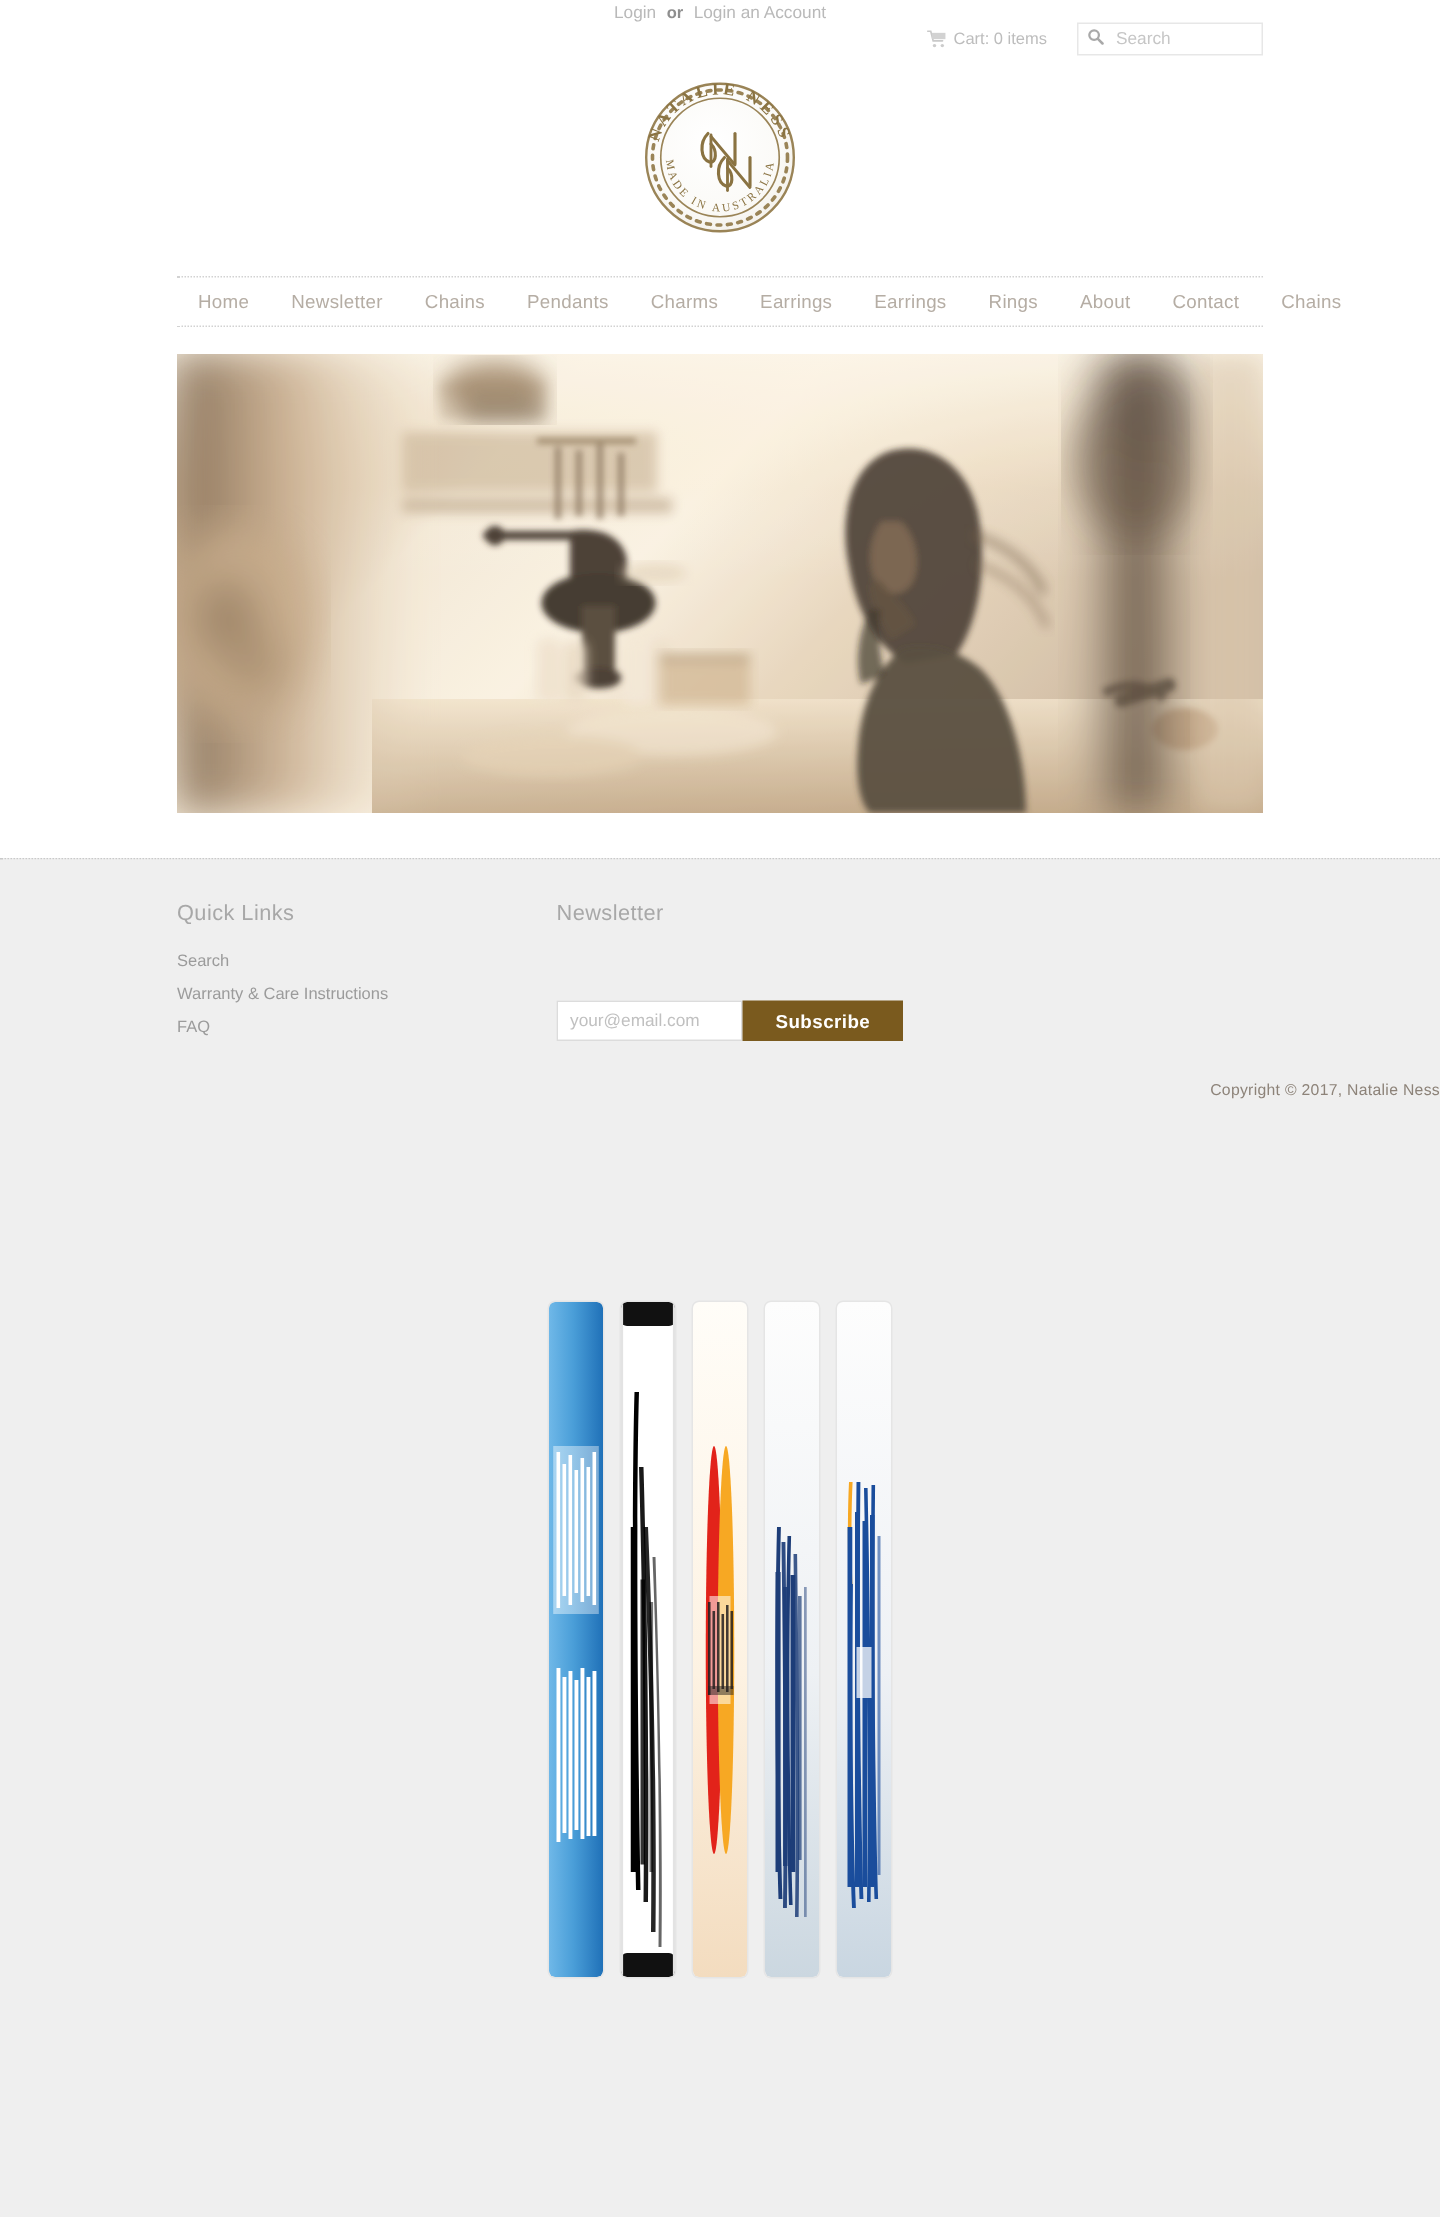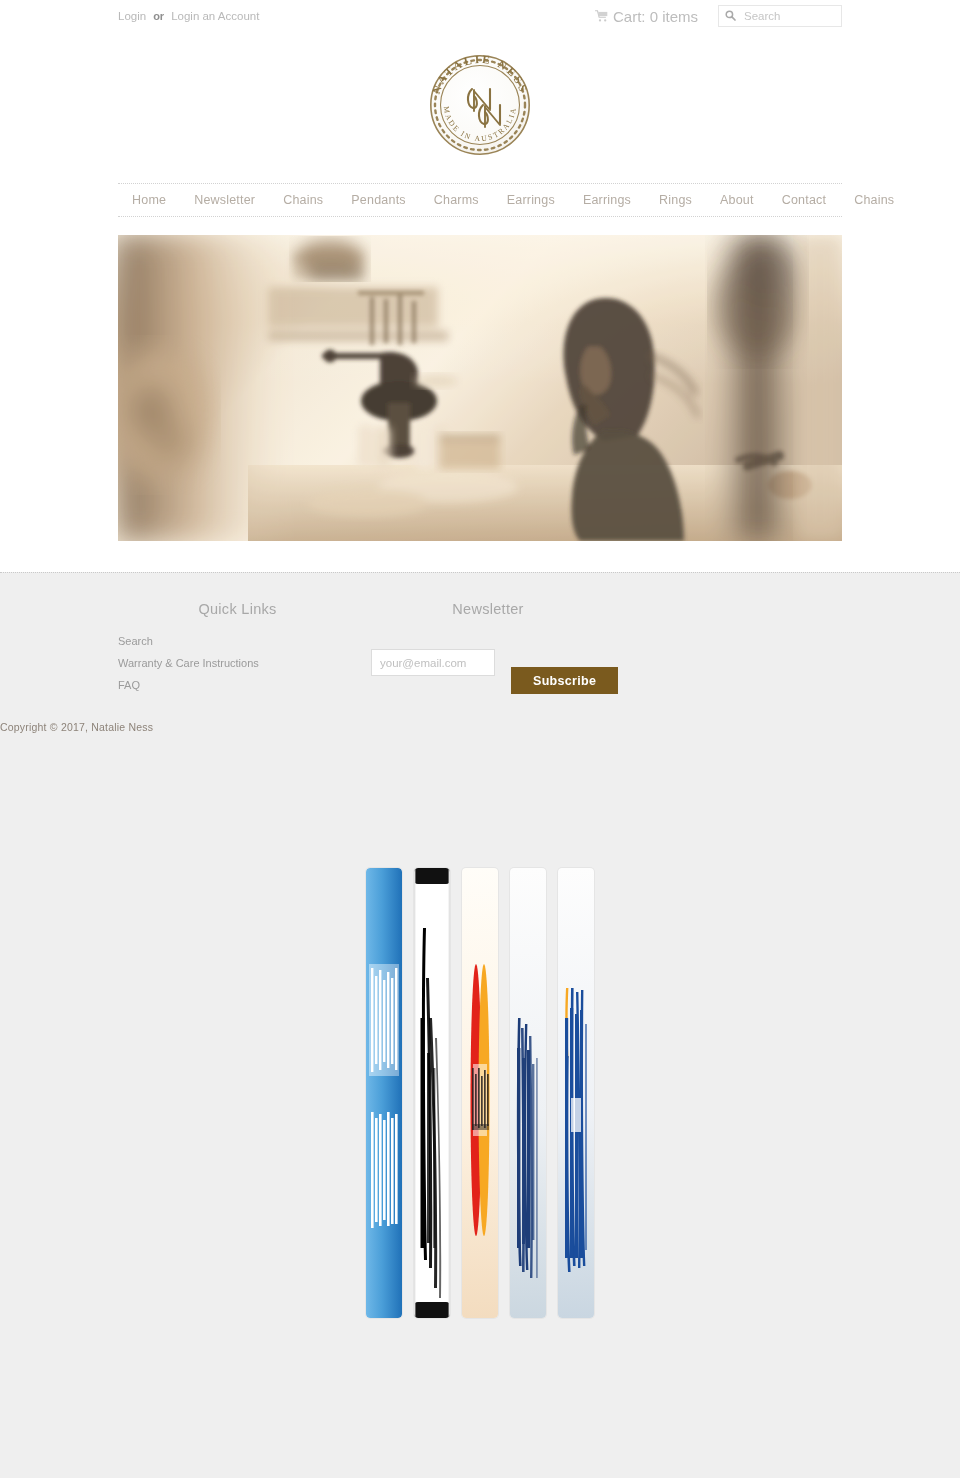--- a/index.html
+++ b/index.html
@@ -26,37 +26,38 @@
 
   
   .utility {
     width: 724px;
     margin: 0 auto;
     height: 29px;
     display: flex;
     align-items: center;
     position: relative;
     padding-top: 3px;
+    flex-direction: column;
   }
   .util-left {
     display: flex; align-items: center;
     font-size: 11.5px;
     color: #b9b9b9;
     gap: 7px;
   }
   .util-left a { color: #b9b9b9; text-decoration: none; }
   .util-left .or { color: #8f8f8f; font-weight: bold; font-size: 11px; }
   .util-right {
     margin-left: auto;
     display: flex; align-items: center;
     gap: 20px;
   }
   .cart-link {
     display: flex; align-items: center; gap: 5px;
-    font-size: 15px; color: #bdbdbd; text-decoration: none;
+    font-size: 11px; color: #bdbdbd; text-decoration: none;
     white-space: nowrap;
   }
   .cart-icon { display: inline-block; width: 13px; height: 12px; position: relative; }
   .cart-icon svg { display: block; }
   .search-box {
     width: 124px; height: 22px;
     border: 1px solid #e7e7e7;
     background: #fff;
     display: flex; align-items: center;
     padding: 0 6px;
@@ -142,30 +143,29 @@
   }
   .fcol-quick { width: 253px; }
   .fcol-news  { width: 248px; }
   .fcol-follow{ width: 223px; }
   .fcol h3 {
     margin: 0 14px 14px 0;
     font-size: 14.5px;
     font-weight: normal;
     color: #a8a8a8;
     letter-spacing: 0.3px;
-    text-align: center;
   }
   .quick-list { list-style: none; margin: 0; padding: 0; }
   .quick-list li { margin-bottom: 4px; }
   .quick-list a {
     font-size: 11px;
     color: #9b9b9b;
     text-decoration: none;
   }
-  .news-form { display: flex; align-items: center; gap: 16px; }
+  .news-form { display: flex; align-items: flex-end; }
   .news-form input {
     width: 124px; height: 27px;
     border: 1px solid #dcdcdc;
     background: #fff;
     padding: 0 8px;
     font-size: 11.5px;
     color: #555;
     outline: none;
     font-family: "Liberation Sans", sans-serif;
   }
@@ -187,21 +187,21 @@
   .soc {
     width: 18px; height: 18px;
     border-radius: 50%;
     background: #7a5a1e;
     display: flex; align-items: center; justify-content: center;
     text-decoration: none;
   }
   .soc svg { display: block; }
 
   .copyright {
-    text-align: left;
+    text-align: right;
     font-size: 10.5px;
     color: #8d8379;
     padding-top: 24px;
     letter-spacing: 0.2px;
   }
 
   
   .pay-area {
     position: absolute;
     left: 0; right: 0;

